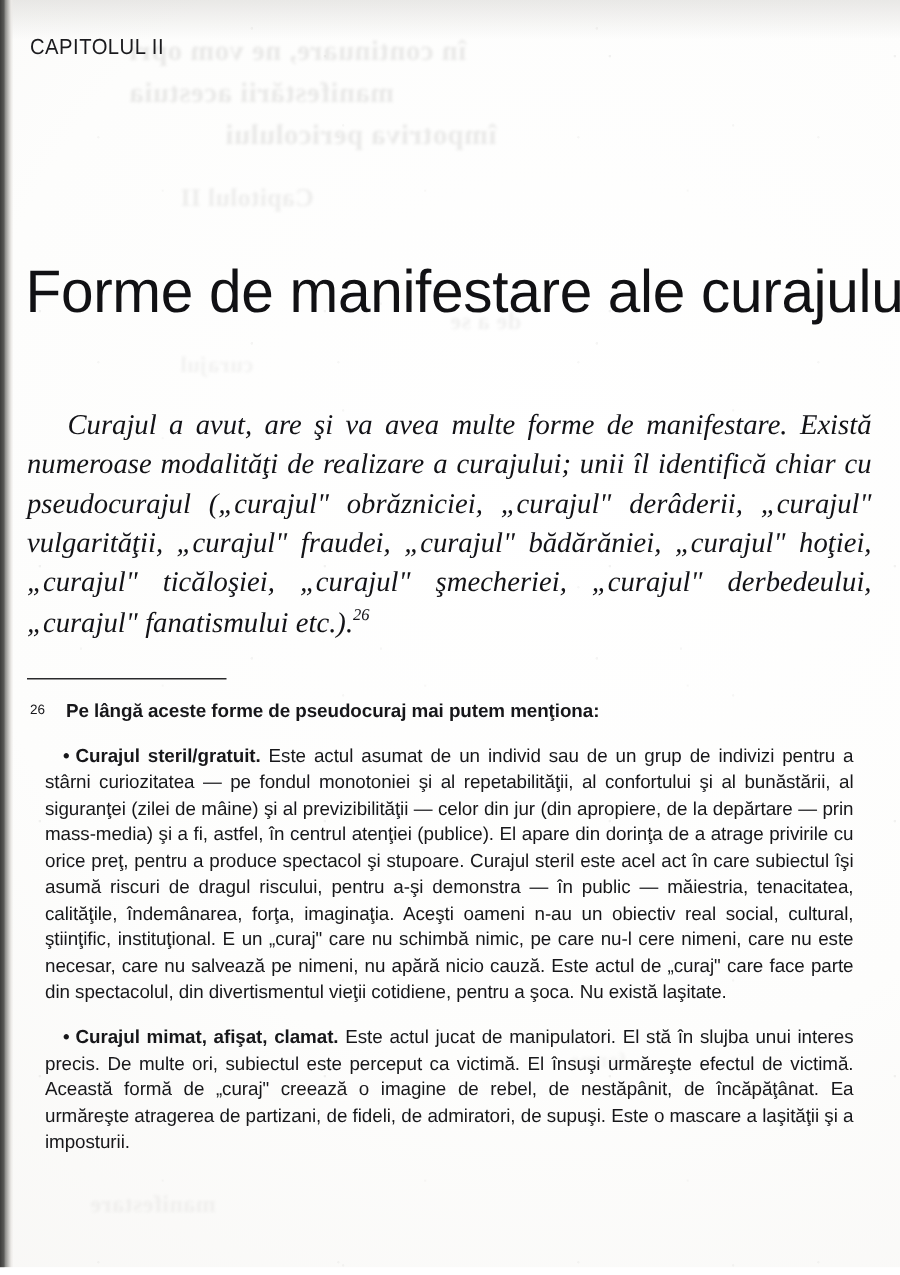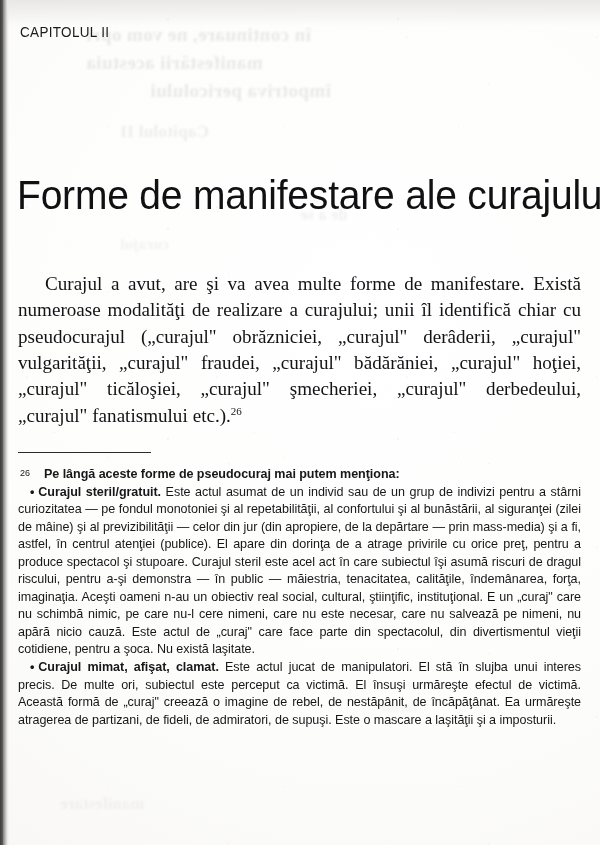--- a/index.html
+++ b/index.html
@@ -123,20 +123,21 @@
     top: 252px;
     width: 563px;
     font-family: "Liberation Serif", "DejaVu Serif", serif;
     font-size: 19.1px;
     line-height: 26.3px;
     text-align: justify;
     text-align-last: left;
     text-indent: 27px;
     color: #131317;
     word-spacing: .2px;
+    font-style: italic;
   }
   .body-text sup {
     font-size: 11px;
     vertical-align: super;
     line-height: 0;
   }
 
   
   .footnote-rule {
     position: absolute;
@@ -168,21 +169,21 @@
     line-height: 14px;
     color: #17171a;
   }
   .fn-intro {
     margin: 0;
     padding-left: 26px;
     text-align: right;
     font-weight: bold;
   }
   .fn-item {
-    margin: 0;
+    margin: 12px;
     text-indent: 12px;
   }
   .fn-item b {
     font-weight: 700;
   }
 
   
   .speckle {
     position: absolute;
     inset: 0;

